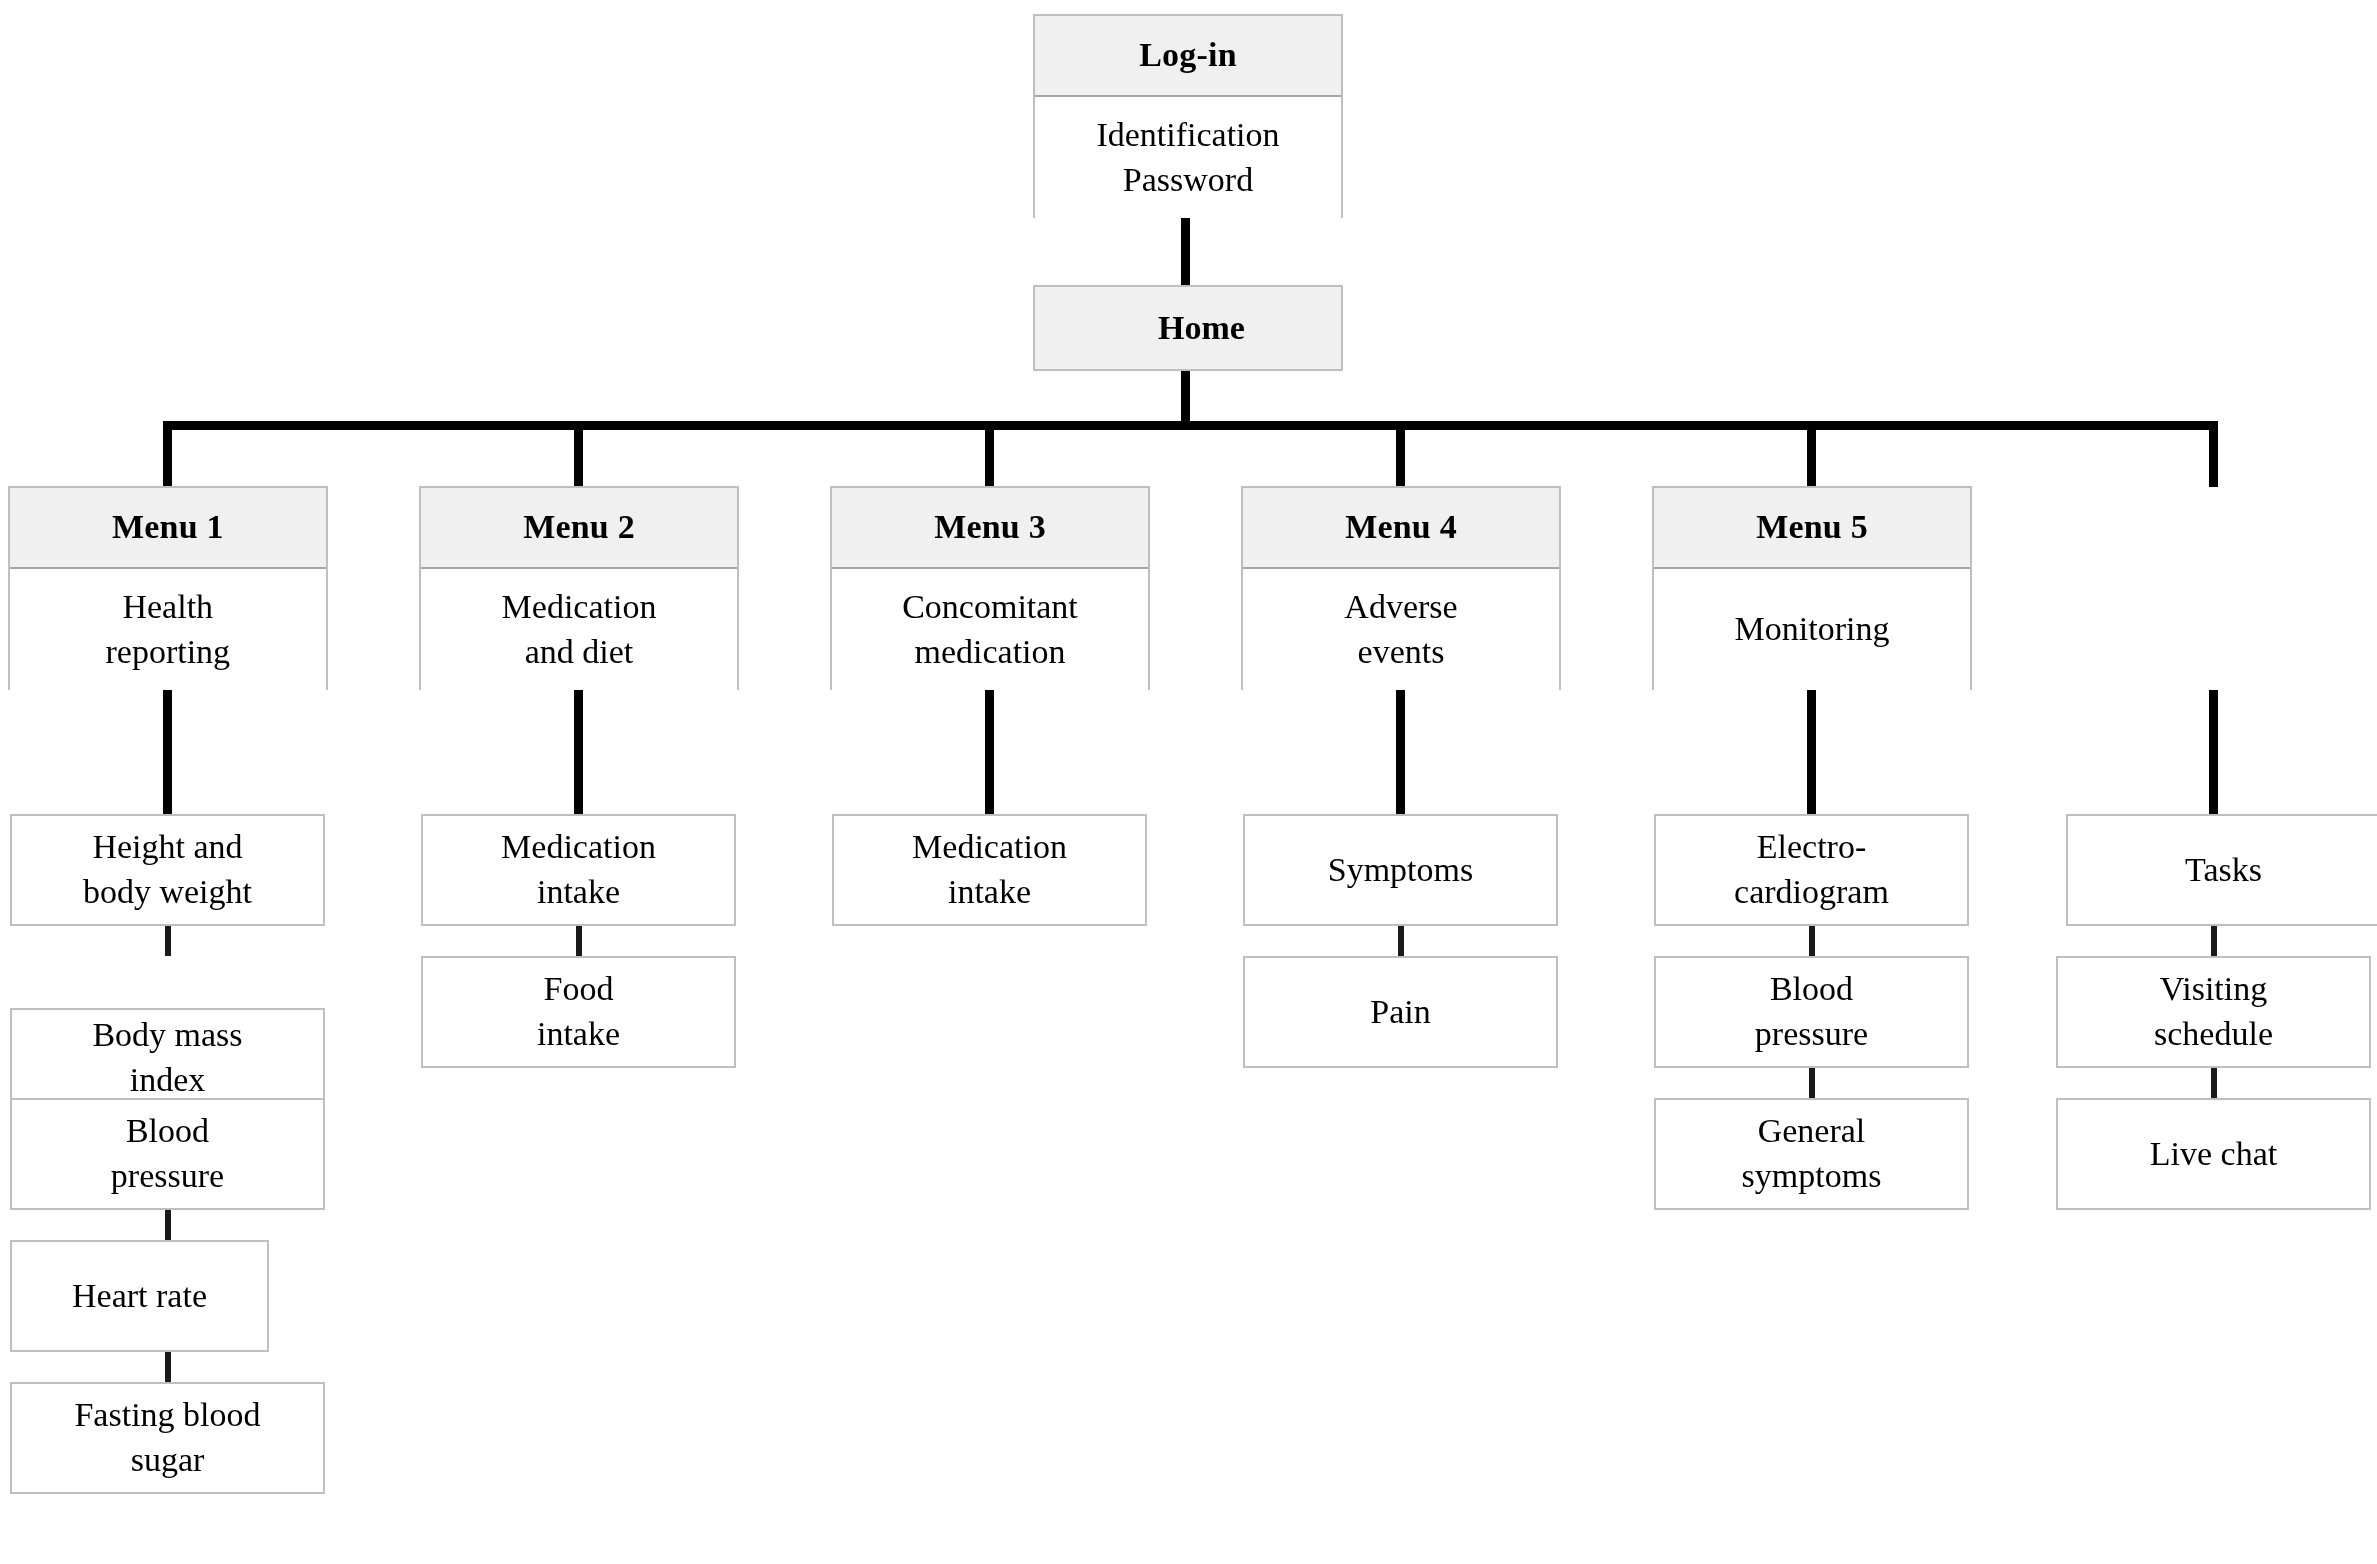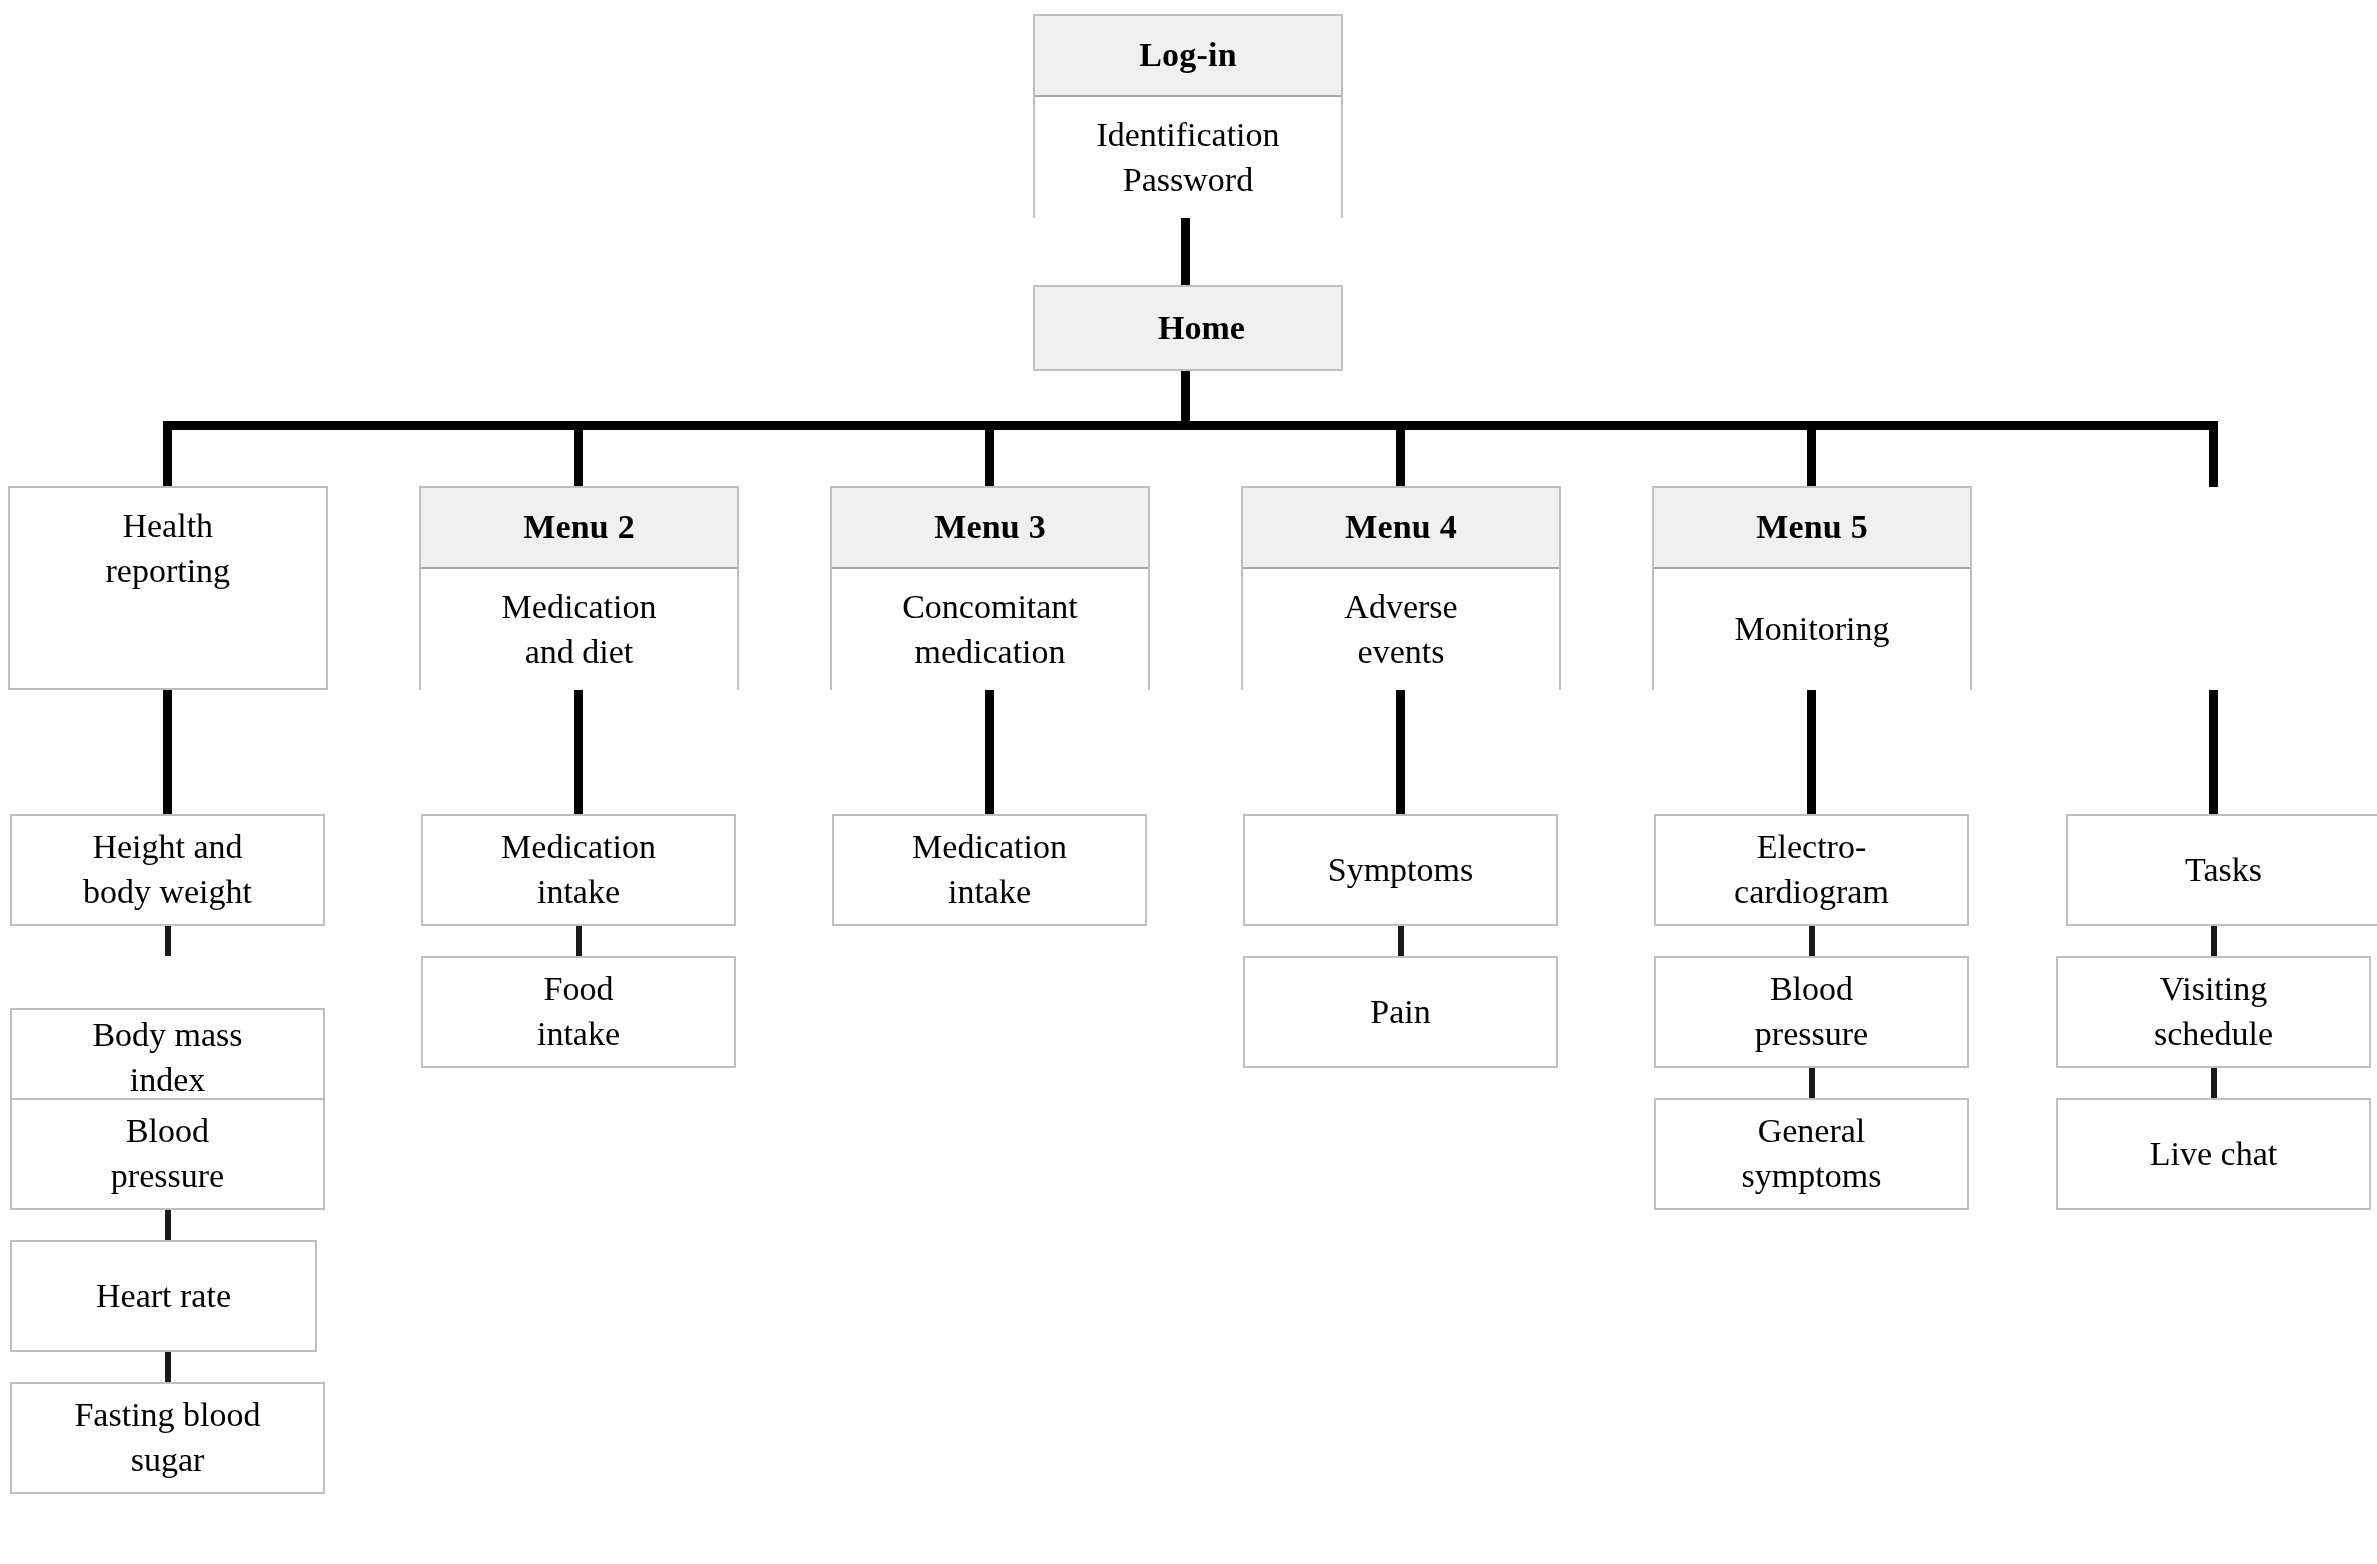--- a/index.html
+++ b/index.html
@@ -115,38 +115,39 @@
   <div class="conn" style="left:163px; top:421px; width:2055px; height:9.4px;"></div>
 
   <div class="conn" style="left:163px; top:421px; width:9.4px; height:66px;"></div>
   <div class="conn" style="left:574px; top:421px; width:9.4px; height:66px;"></div>
   <div class="conn" style="left:985px; top:421px; width:9.4px; height:66px;"></div>
   <div class="conn" style="left:1396px; top:421px; width:9.4px; height:66px;"></div>
   <div class="conn" style="left:1807px; top:421px; width:9.4px; height:66px;"></div>
   <div class="conn" style="left:2209px; top:421px; width:9.4px; height:66px;"></div>
 
   <div class="node" style="left:7.8px; top:486px; width:320px; height:204px;">
+    <div class="node-header" style="height:81px;">Menu 1</div>
     <div class="node-body" style="height:121px;">Health
 reporting</div>
   </div>
   <div class="conn" style="left:163px; top:690px; width:9.4px; height:124px;"></div>
 
   <div class="leaf" style="left:10px; top:814px; width:315px; height:112px;">Height and
 body weight</div>
   <div class="conn-thin" style="left:165px; top:926px; width:5.5px; height:30px;"></div>
 
   <div class="leaf" style="left:10px; top:1008px; width:315px; height:100px;">Body mass
 index</div>
   <div class="conn-thin" style="left:165px; top:1068px; width:5.5px; height:30px;"></div>
 
   <div class="leaf" style="left:10px; top:1098px; width:315px; height:112px;">Blood
 pressure</div>
   <div class="conn-thin" style="left:165px; top:1210px; width:5.5px; height:30px;"></div>
 
-  <div class="leaf" style="left:10px; top:1240px; width:307px; height:112px;">Heart rate</div>
+  <div class="leaf" style="left:10px; top:1240px; width:259px; height:112px;">Heart rate</div>
   <div class="conn-thin" style="left:165px; top:1352px; width:5.5px; height:30px;"></div>
 
   <div class="leaf" style="left:10px; top:1382px; width:315px; height:112px;">Fasting blood
 sugar</div>
 
   <div class="node" style="left:419px; top:486px; width:320px; height:204px;">
     <div class="node-header" style="height:81px;">Menu 2</div>
     <div class="node-body" style="height:121px;">Medication
 and diet</div>
   </div>

